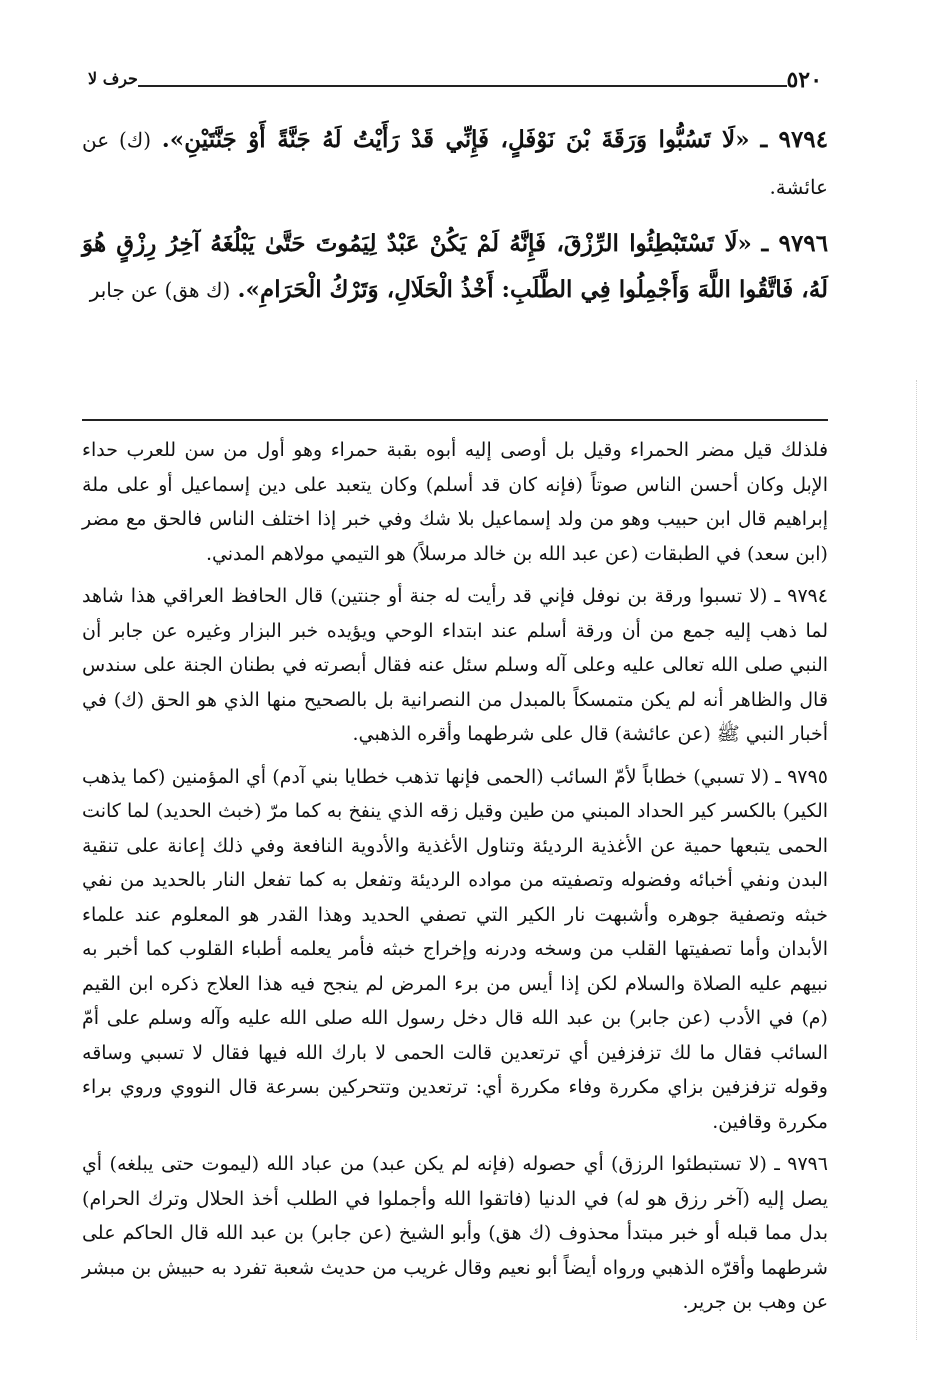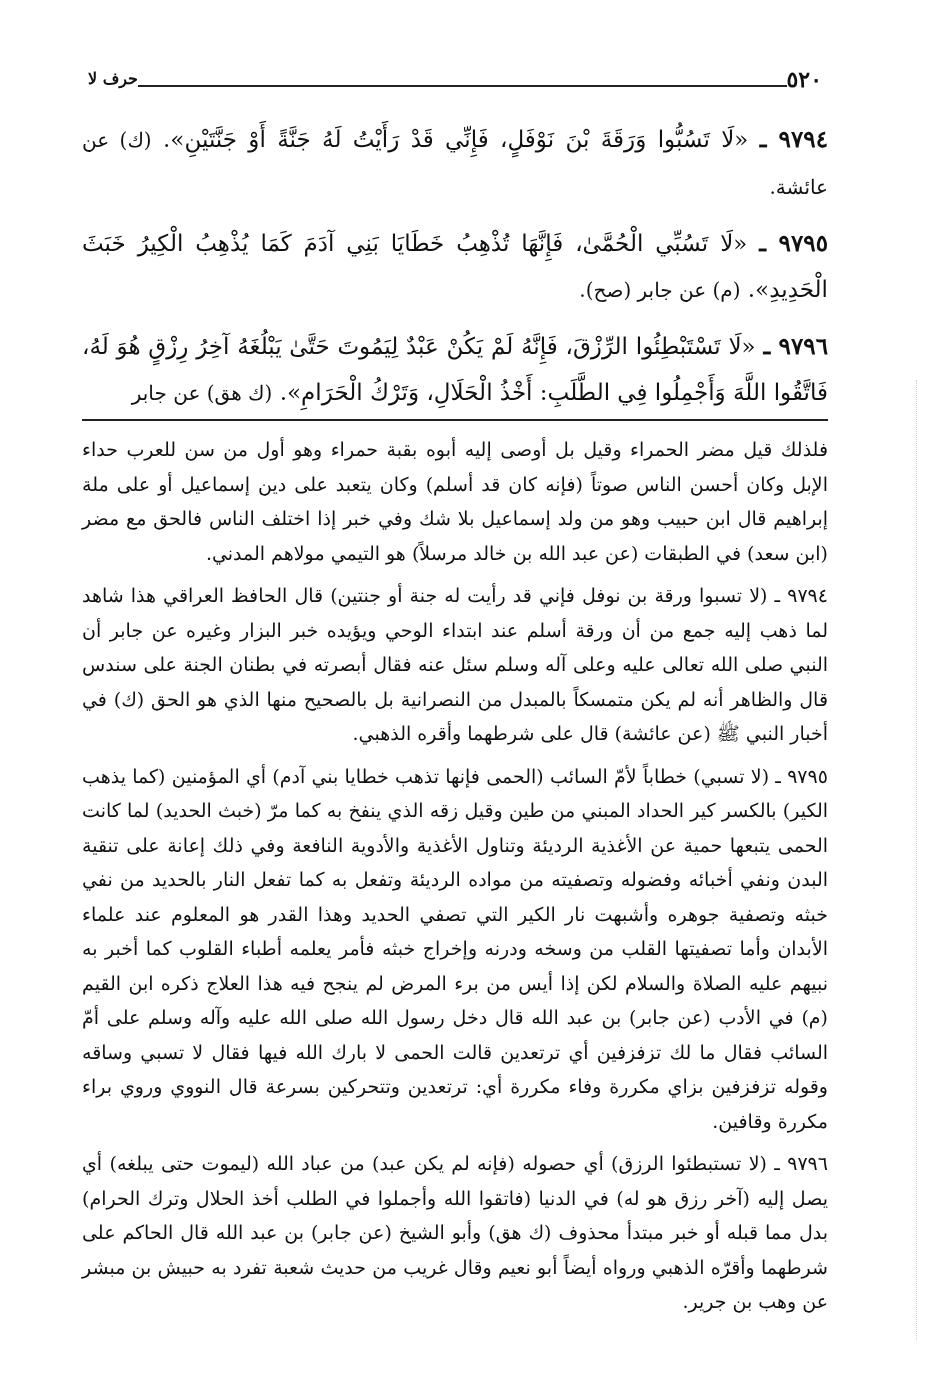--- a/index.html
+++ b/index.html
@@ -62,21 +62,21 @@
     font-size: 23px;
     line-height: 46px;
     text-align: justify;
     text-align-last: right;
     margin: 0 0 10px 0;
   }
   .hadith .num {
     font-weight: bold;
   }
   .hadith .matn {
-    font-weight: normal;
+    font-weight: bold;
   }
   .hadith .src {
     font-weight: normal;
     font-size: 20px;
   }
   .divider {
     position: absolute;
     top: 419px;
     left: 0;
     width: 746px;
@@ -118,25 +118,20 @@
     <span class="rh-chapter">حرف لا</span>
   </div>
 
   <div class="main-text">
     <p class="hadith">
       <span class="num">٩٧٩٤ ـ</span>
       <span class="matn">«لَا تَسُبُّوا وَرَقَةَ بْنَ نَوْفَلٍ، فَإِنِّي قَدْ رَأَيْتُ لَهُ جَنَّةً أَوْ جَنَّتَيْنِ».</span>
       <span class="src">(ك) عن عائشة.</span>
     </p>
     <p class="hadith">
-      <span class="num">٩٧٩٥ ـ</span>
-      <span class="matn">«لَا تَسُبِّي الْحُمَّىٰ، فَإِنَّهَا تُذْهِبُ خَطَايَا بَنِي آدَمَ كَمَا يُذْهِبُ الْكِيرُ خَبَثَ الْحَدِيدِ».</span>
-      <span class="src">(م) عن جابر (صح).</span>
-    </p>
-    <p class="hadith">
       <span class="num">٩٧٩٦ ـ</span>
       <span class="matn">«لَا تَسْتَبْطِئُوا الرِّزْقَ، فَإِنَّهُ لَمْ يَكُنْ عَبْدٌ لِيَمُوتَ حَتَّىٰ يَبْلُغَهُ آخِرُ رِزْقٍ هُوَ لَهُ، فَاتَّقُوا اللَّهَ وَأَجْمِلُوا فِي الطَّلَبِ: أَخْذُ الْحَلَالِ، وَتَرْكُ الْحَرَامِ».</span>
       <span class="src">(ك هق) عن جابر</span>
     </p>
   </div>
 
   <div class="divider"></div>
 
   <div class="commentary" id="commentary">
     <p class="comm-para"><span>فلذلك قيل مضر الحمراء وقيل بل أوصى إليه أبوه بقبة حمراء وهو أول من سن للعرب حداء الإبل وكان أحسن الناس صوتاً </span><b>(فإنه كان قد أسلم)</b><span> وكان يتعبد على دين إسماعيل أو على ملة إبراهيم قال ابن حبيب وهو من ولد إسماعيل بلا شك وفي خبر إذا اختلف الناس فالحق مع مضر </span><b>(ابن سعد)</b><span> في الطبقات </span><b>(عن عبد الله بن خالد مرسلاً)</b><span> هو التيمي مولاهم المدني.</span></p>

